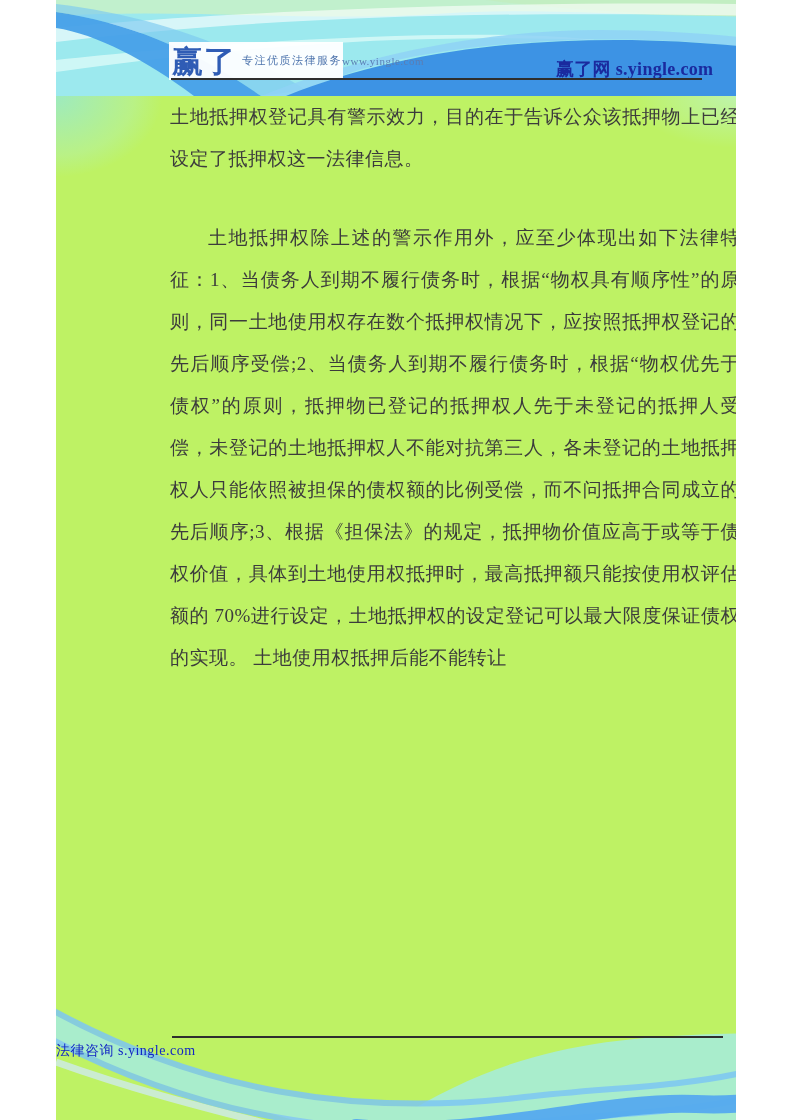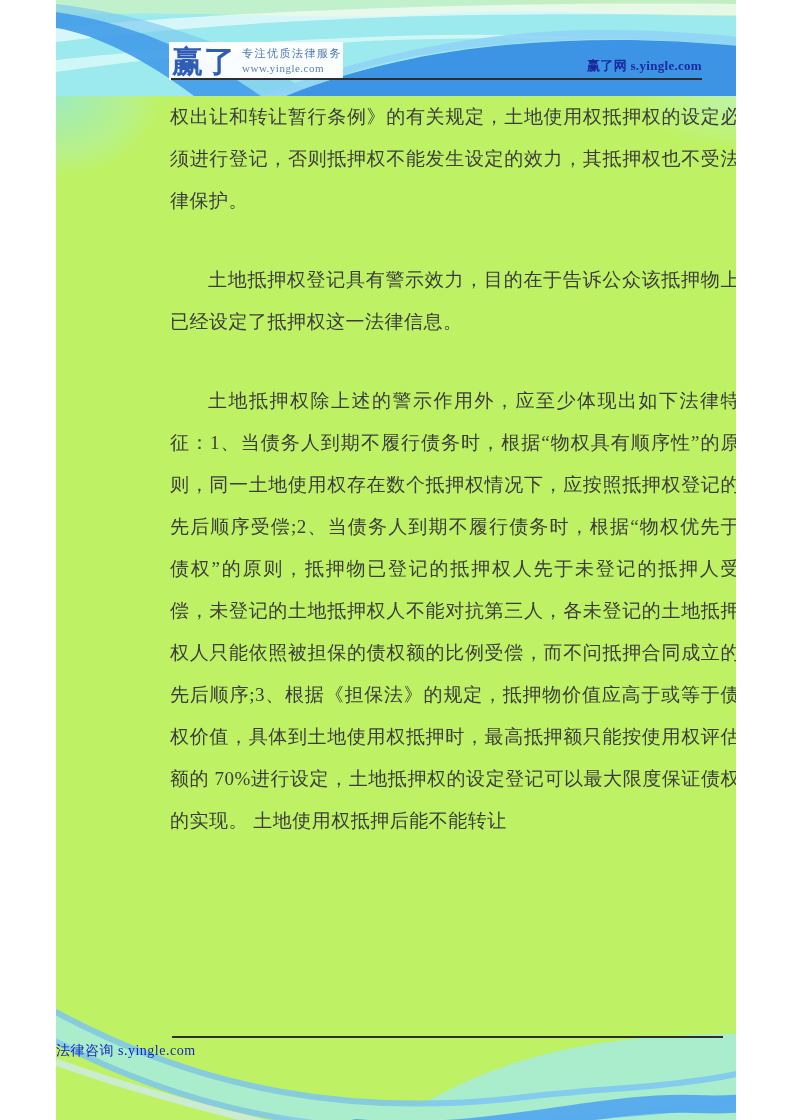--- a/index.html
+++ b/index.html
@@ -23,26 +23,26 @@
   
   .logo-box{
     position:absolute;left:113px;top:42px;width:174px;height:38px;z-index:2;
     background:rgba(255,255,255,.95);display:flex;align-items:center;padding:0 3px;
     box-sizing:border-box;
   }
   .logo-mark{
     font-size:31px;font-weight:bold;color:#2f5cb5;line-height:1;
     font-family:"Liberation Serif","DejaVu Serif",serif;letter-spacing:1px;white-space:nowrap;
   }
-  .logo-col{margin-left:6px;display:flex;flex-direction:column;justify-content:center;}
+  .logo-col{margin-left:6px;display:flex;flex-direction:row;justify-content:center;}
   .logo-tagline{font-size:11px;color:#4d74ad;letter-spacing:1.5px;white-space:nowrap;line-height:14px;}
   .logo-url{font-size:11px;color:#5b7db3;white-space:nowrap;line-height:17px;letter-spacing:.5px;}
   .header-site{
     position:absolute;top:57px;left:500px;width:146px;z-index:2;text-align:right;
-    font-weight:bold;font-size:13px;color:#1a2a9e;white-space:nowrap;letter-spacing:.3px;
+    font-weight:bold;font-size:18px;color:#1a2a9e;white-space:nowrap;letter-spacing:.3px;
   }
   .header-rule{position:absolute;top:78px;left:115px;width:531px;height:2px;background:#2e2e2e;z-index:2;}
   
   .doc-body{
     position:absolute;left:114px;top:96px;width:570px;z-index:2;
   }
   .doc-body p{
     margin:0 0 37px 0;font-size:19px;line-height:42px;color:#3c3c3c;
     text-align:justify;letter-spacing:.5px;
   }
@@ -83,21 +83,20 @@
     <span class="logo-mark">赢了</span>
     <span class="logo-col">
       <span class="logo-tagline">专注优质法律服务</span>
       <span class="logo-url">www.yingle.com</span>
     </span>
   </div>
   <div class="header-site">赢了网 s.yingle.com</div>
   <div class="header-rule"></div>
 
   <div class="doc-body">
-      <p>权出让和转让暂行条例》的有关规定，土地使用权抵押权的设定必须进行登记，否则抵押权不能发生设定的效力，其抵押权也不受法律保护。</p>
       <p>土地抵押权登记具有警示效力，目的在于告诉公众该抵押物上已经设定了抵押权这一法律信息。</p>
       <p>土地抵押权除上述的警示作用外，应至少体现出如下法律特征：1、当债务人到期不履行债务时，根据“物权具有顺序性”的原则，同一土地使用权存在数个抵押权情况下，应按照抵押权登记的先后顺序受偿;2、当债务人到期不履行债务时，根据“物权优先于债权”的原则，抵押物已登记的抵押权人先于未登记的抵押人受偿，未登记的土地抵押权人不能对抗第三人，各未登记的土地抵押权人只能依照被担保的债权额的比例受偿，而不问抵押合同成立的先后顺序;3、根据《担保法》的规定，抵押物价值应高于或等于债权价值，具体到土地使用权抵押时，最高抵押额只能按使用权评估额的 70%进行设定，土地抵押权的设定登记可以最大限度保证债权的实现。 土地使用权抵押后能不能转让</p>
     </div>
 
   <div class="footer-rule"></div>
   <div class="footer-site">法律咨询 s.yingle.com</div>
 
   <div class="bottom-band">
     <svg width="792" height="112" viewBox="0 0 792 112" xmlns="http://www.w3.org/2000/svg">
       <path d="M0,30 C95,62 185,94 262,114" stroke="#d8f3de" stroke-width="9" fill="none" opacity="0.8"></path>

